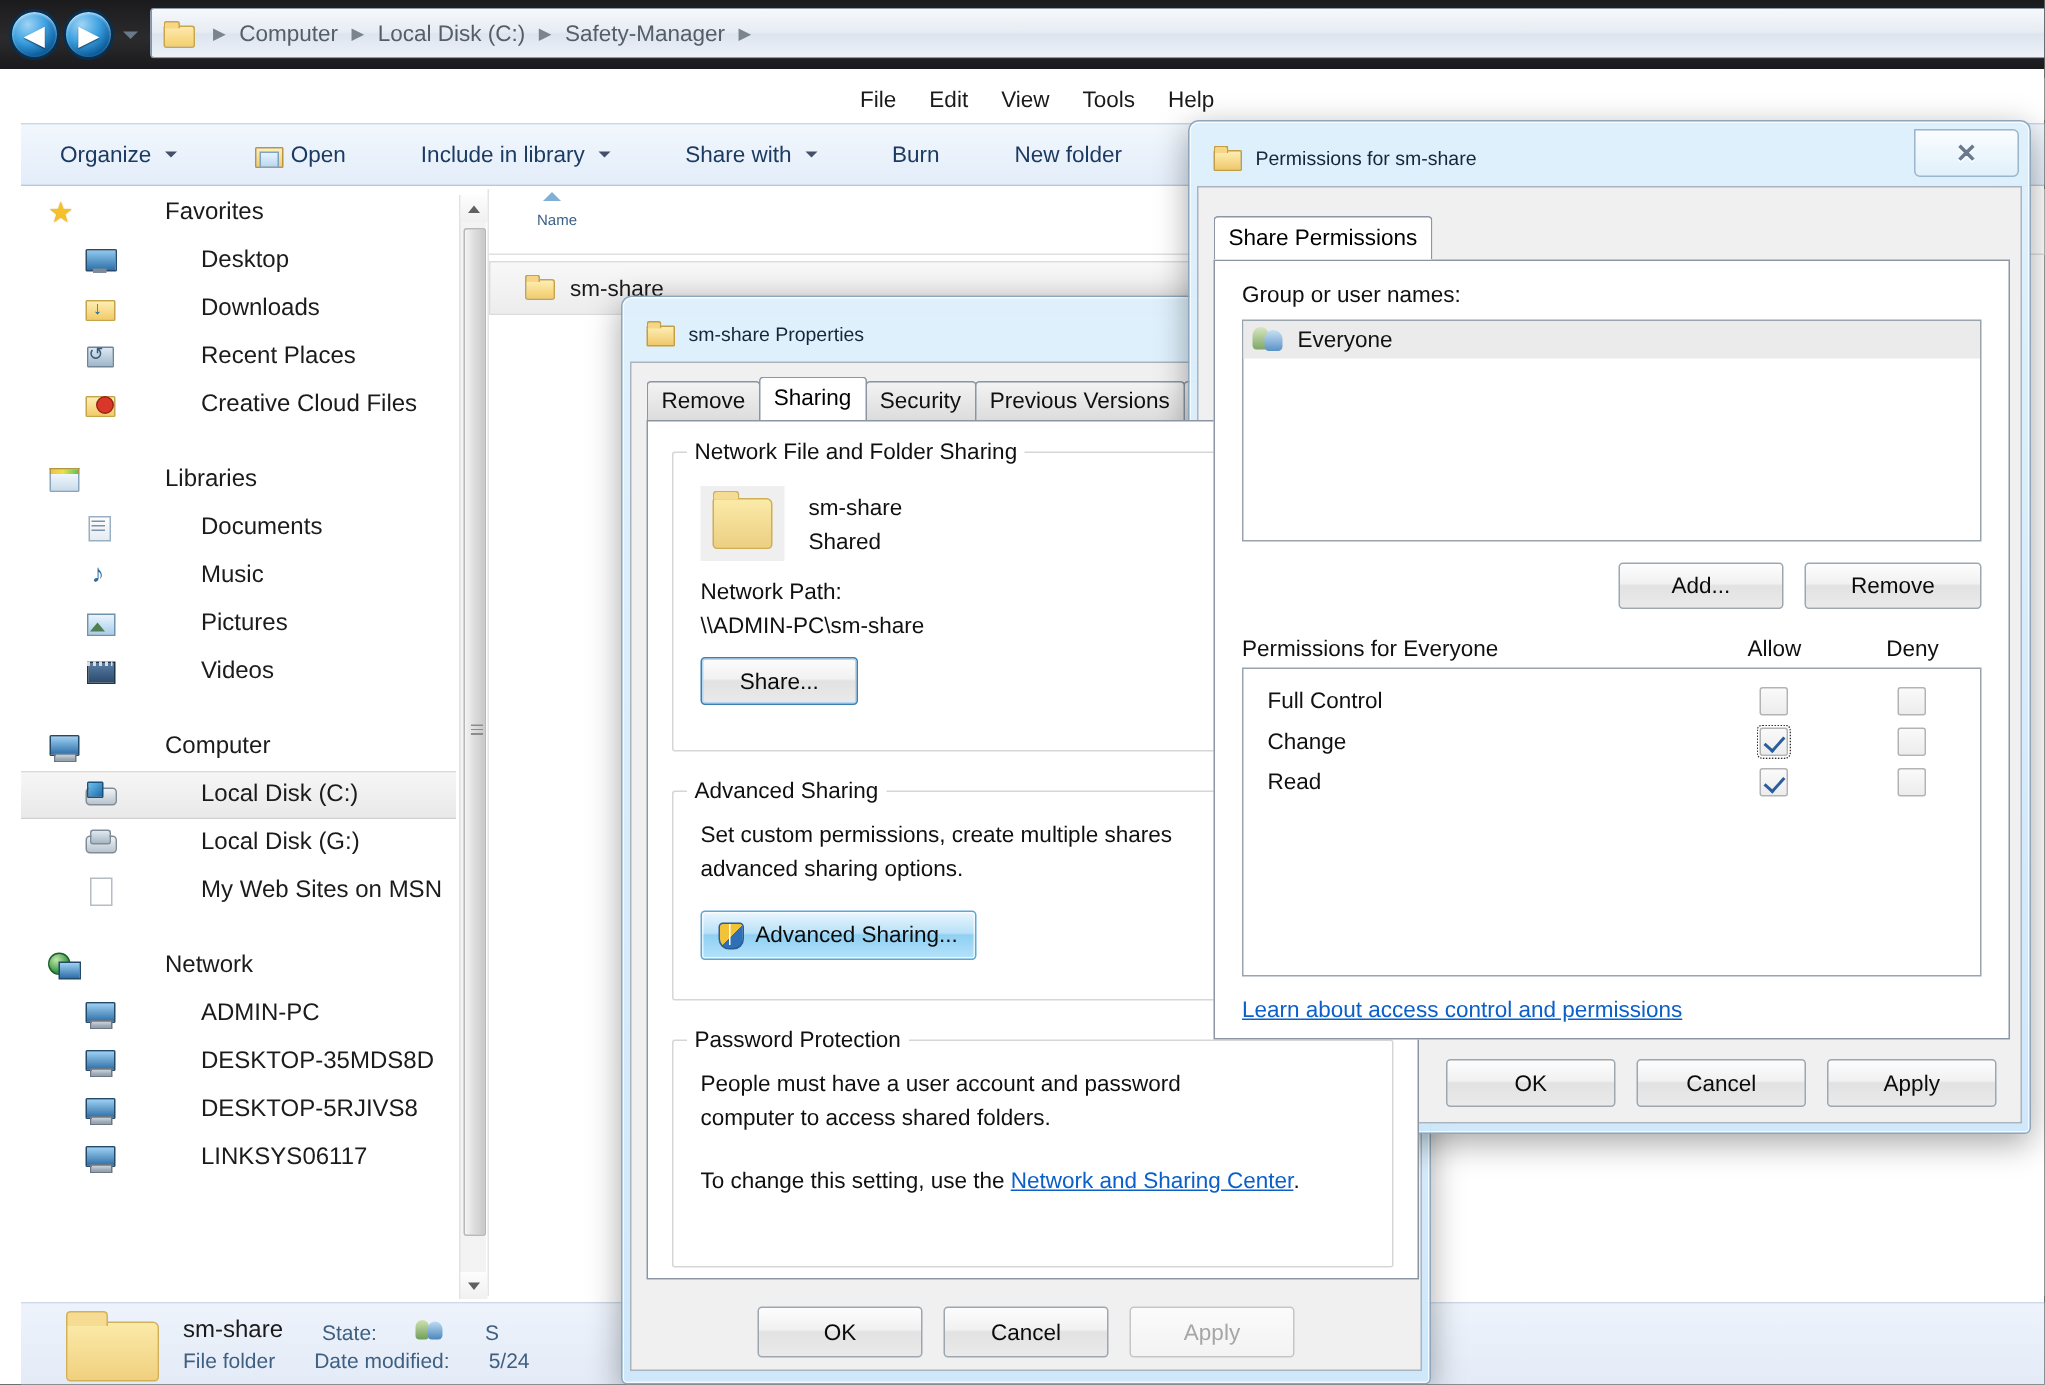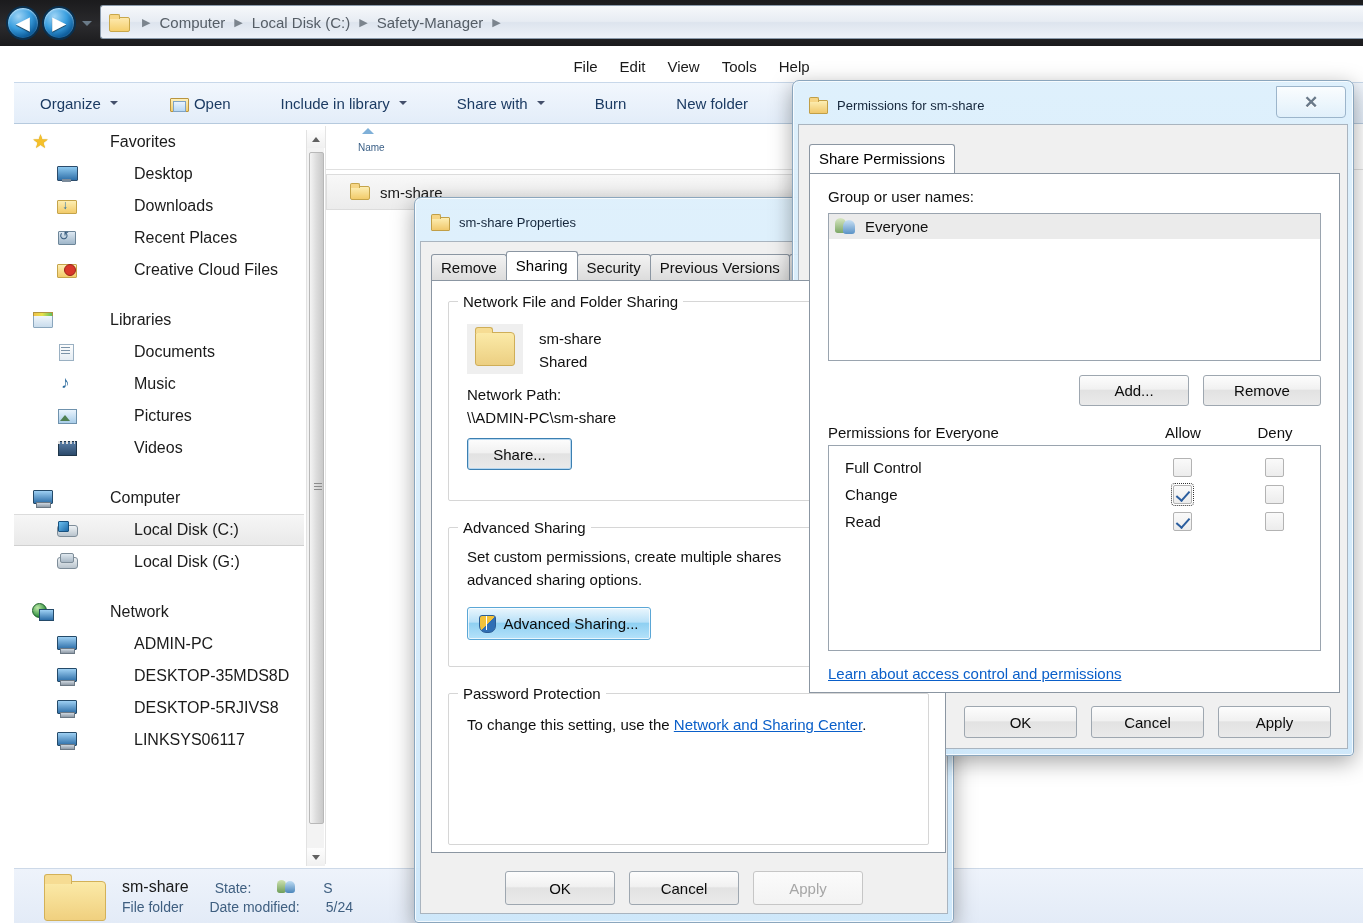--- a/index.html
+++ b/index.html
@@ -408,20 +408,24 @@
       <span>Computer</span>
     </div>
     <div class="navrow child selected">
       <span class="ico ic-hddc"></span>
       <span>Local Disk (C:)</span>
     </div>
     <div class="navrow child">
       <span class="ico ic-hdd"></span>
       <span>Local Disk (G:)</span>
     </div>
+    <div class="navrow child">
+      <span class="ico ic-page"></span>
+      <span>My Web Sites on MSN</span>
+    </div>
 
     <div class="spacer"></div>
 
     <div class="navrow">
       <span class="ico ic-net"></span>
       <span>Network</span>
     </div>
     <div class="navrow child">
       <span class="ico ic-pc"></span>
       <span>ADMIN-PC</span>
@@ -539,20 +543,24 @@
           <div>advanced sharing options.</div>
         </div>
         <div class="btn aero" style="width:184px;height:33px;margin:16px 0 0 18px;">
           <span class="shield"></span>
           <span>Advanced Sharing...</span>
         </div>
       </div>
 
       <div class="groupbox" style="height:152px; margin-top:26px;">
         <span class="gtitle">Password Protection</span>
+        <div style="font-size:15px;color:#101010;padding:18px 0 0 18px;line-height:1.5;">
+          <div>People must have a user account and password</div>
+          <div>computer to access shared folders.</div>
+        </div>
         <div style="font-size:15px;color:#101010;padding:22px 0 0 18px;">
           <span>To change this setting, use the </span><a class="linka" href="#">Network and Sharing Center</a><span>.</span>
         </div>
       </div>
     </div>
 
     <div style="position:absolute;left:0;bottom:8px;width:100%;display:flex;justify-content:center;gap:14px;">
       <div class="btn" style="width:110px;height:34px;">
         <span>OK</span>
       </div>

